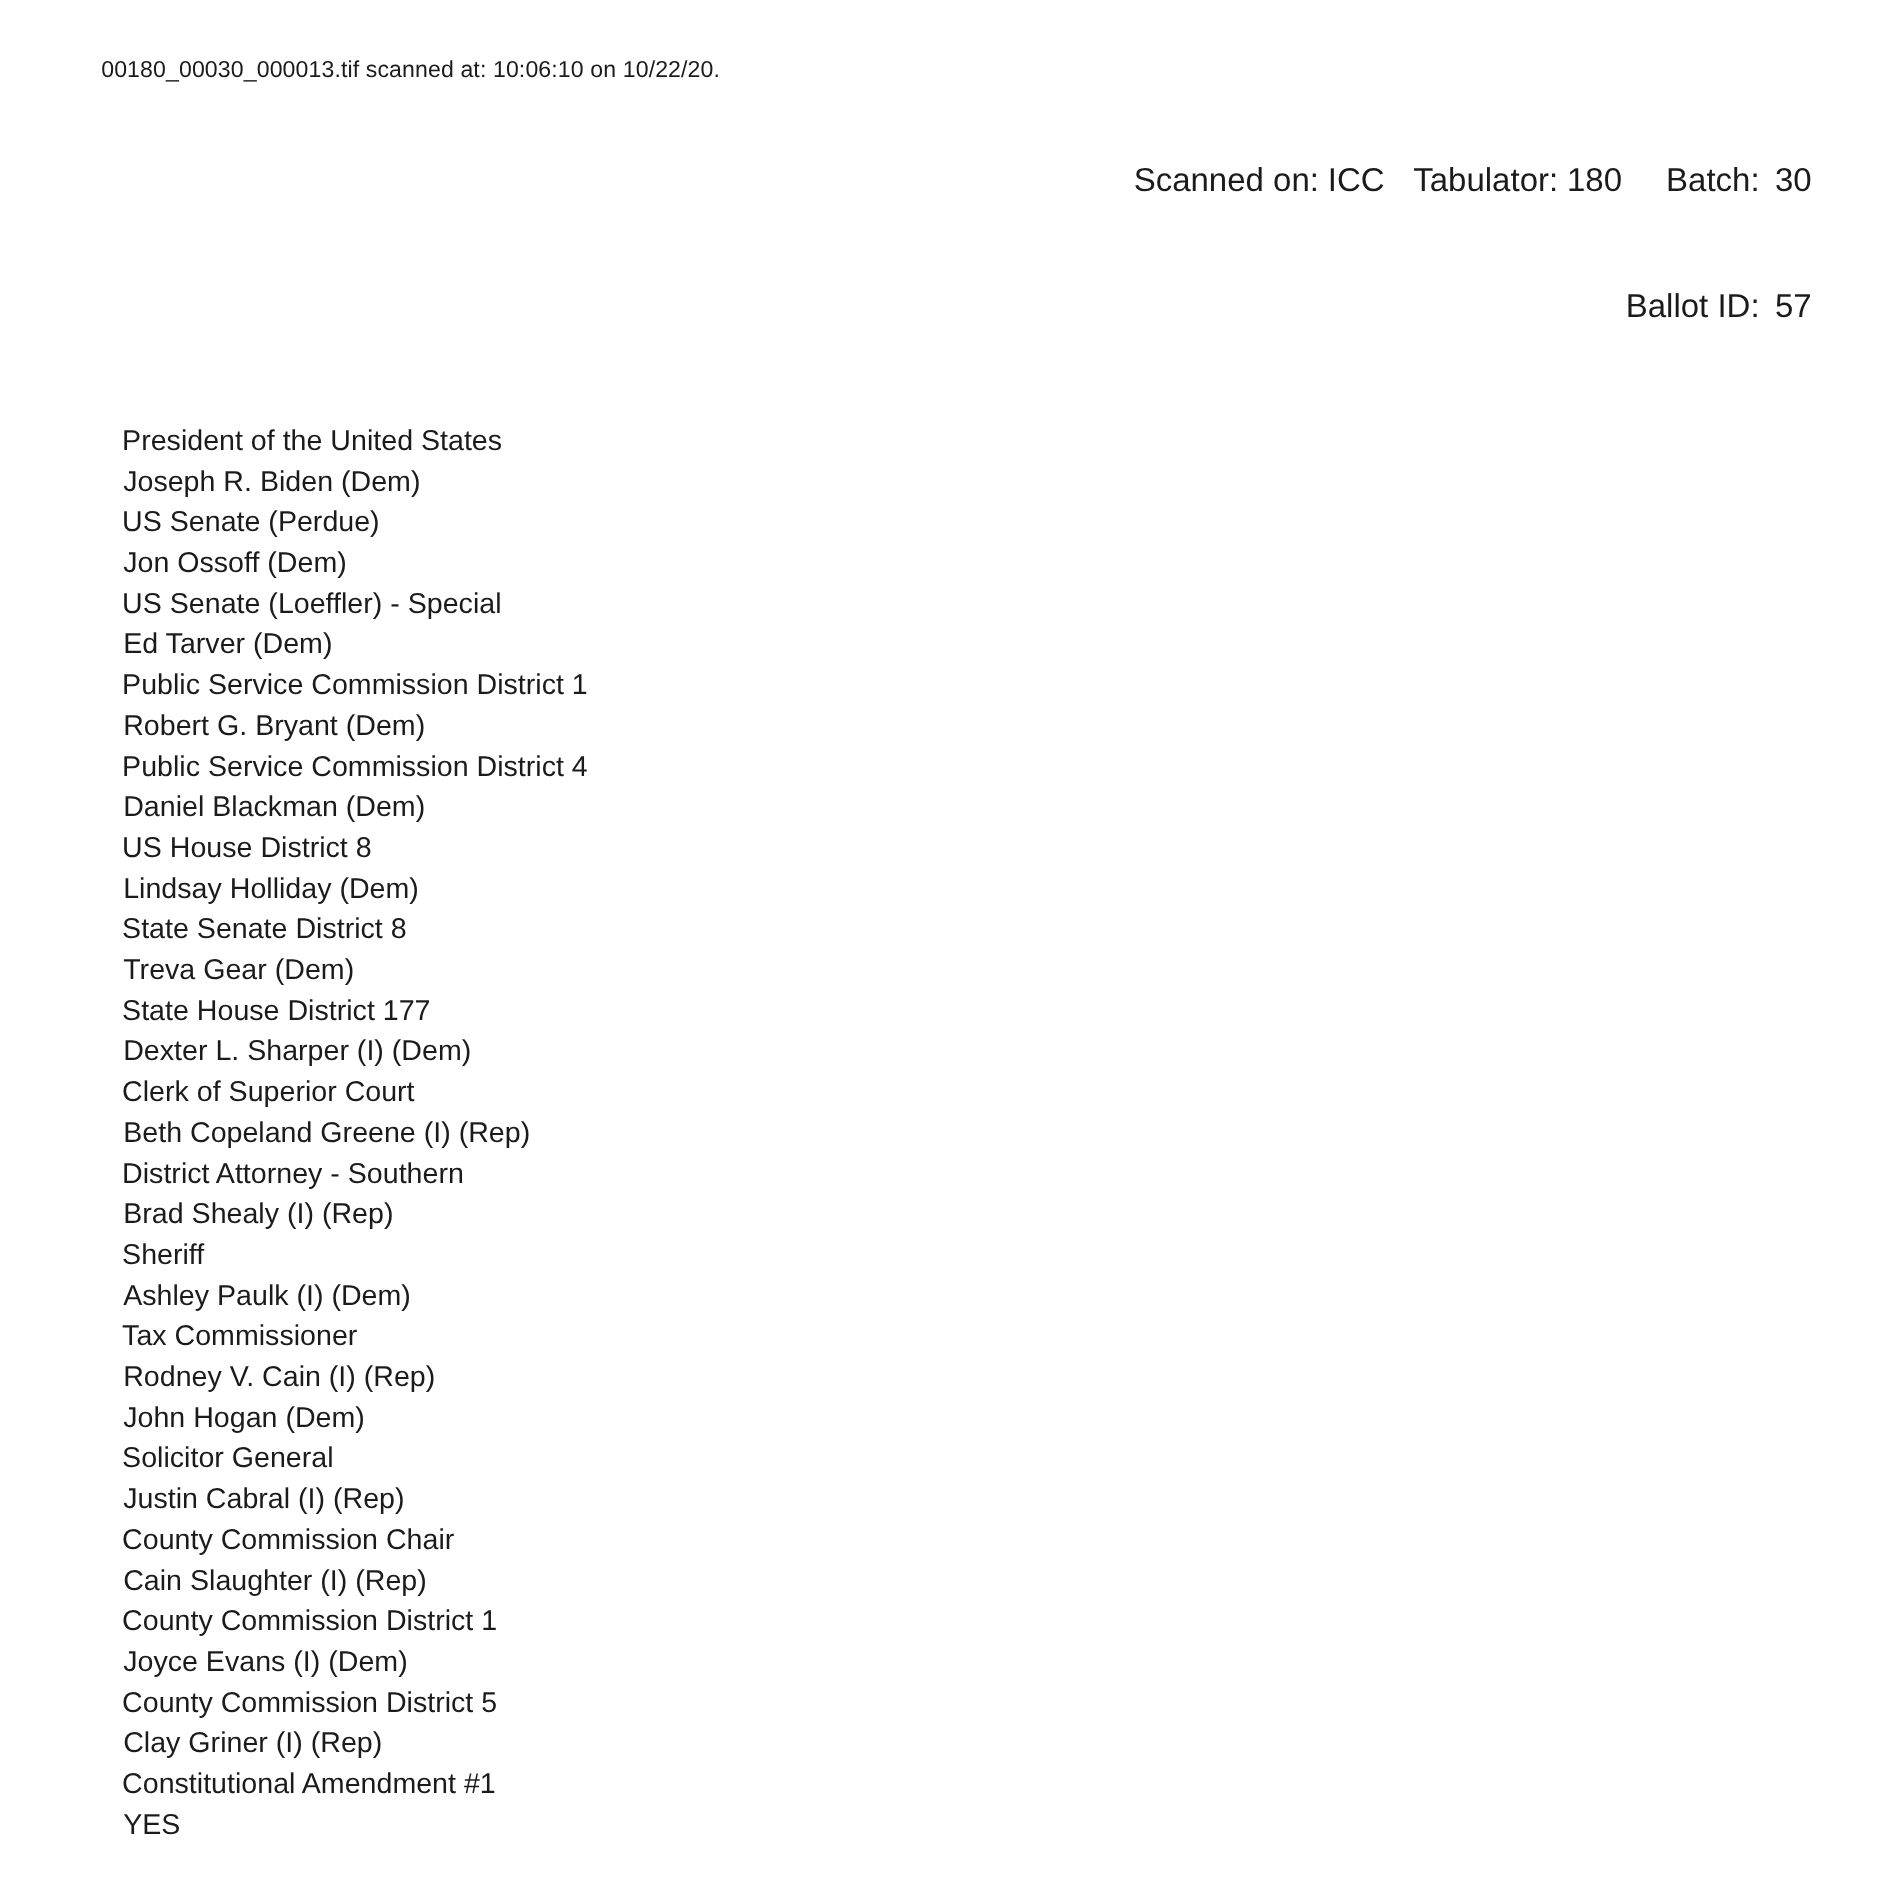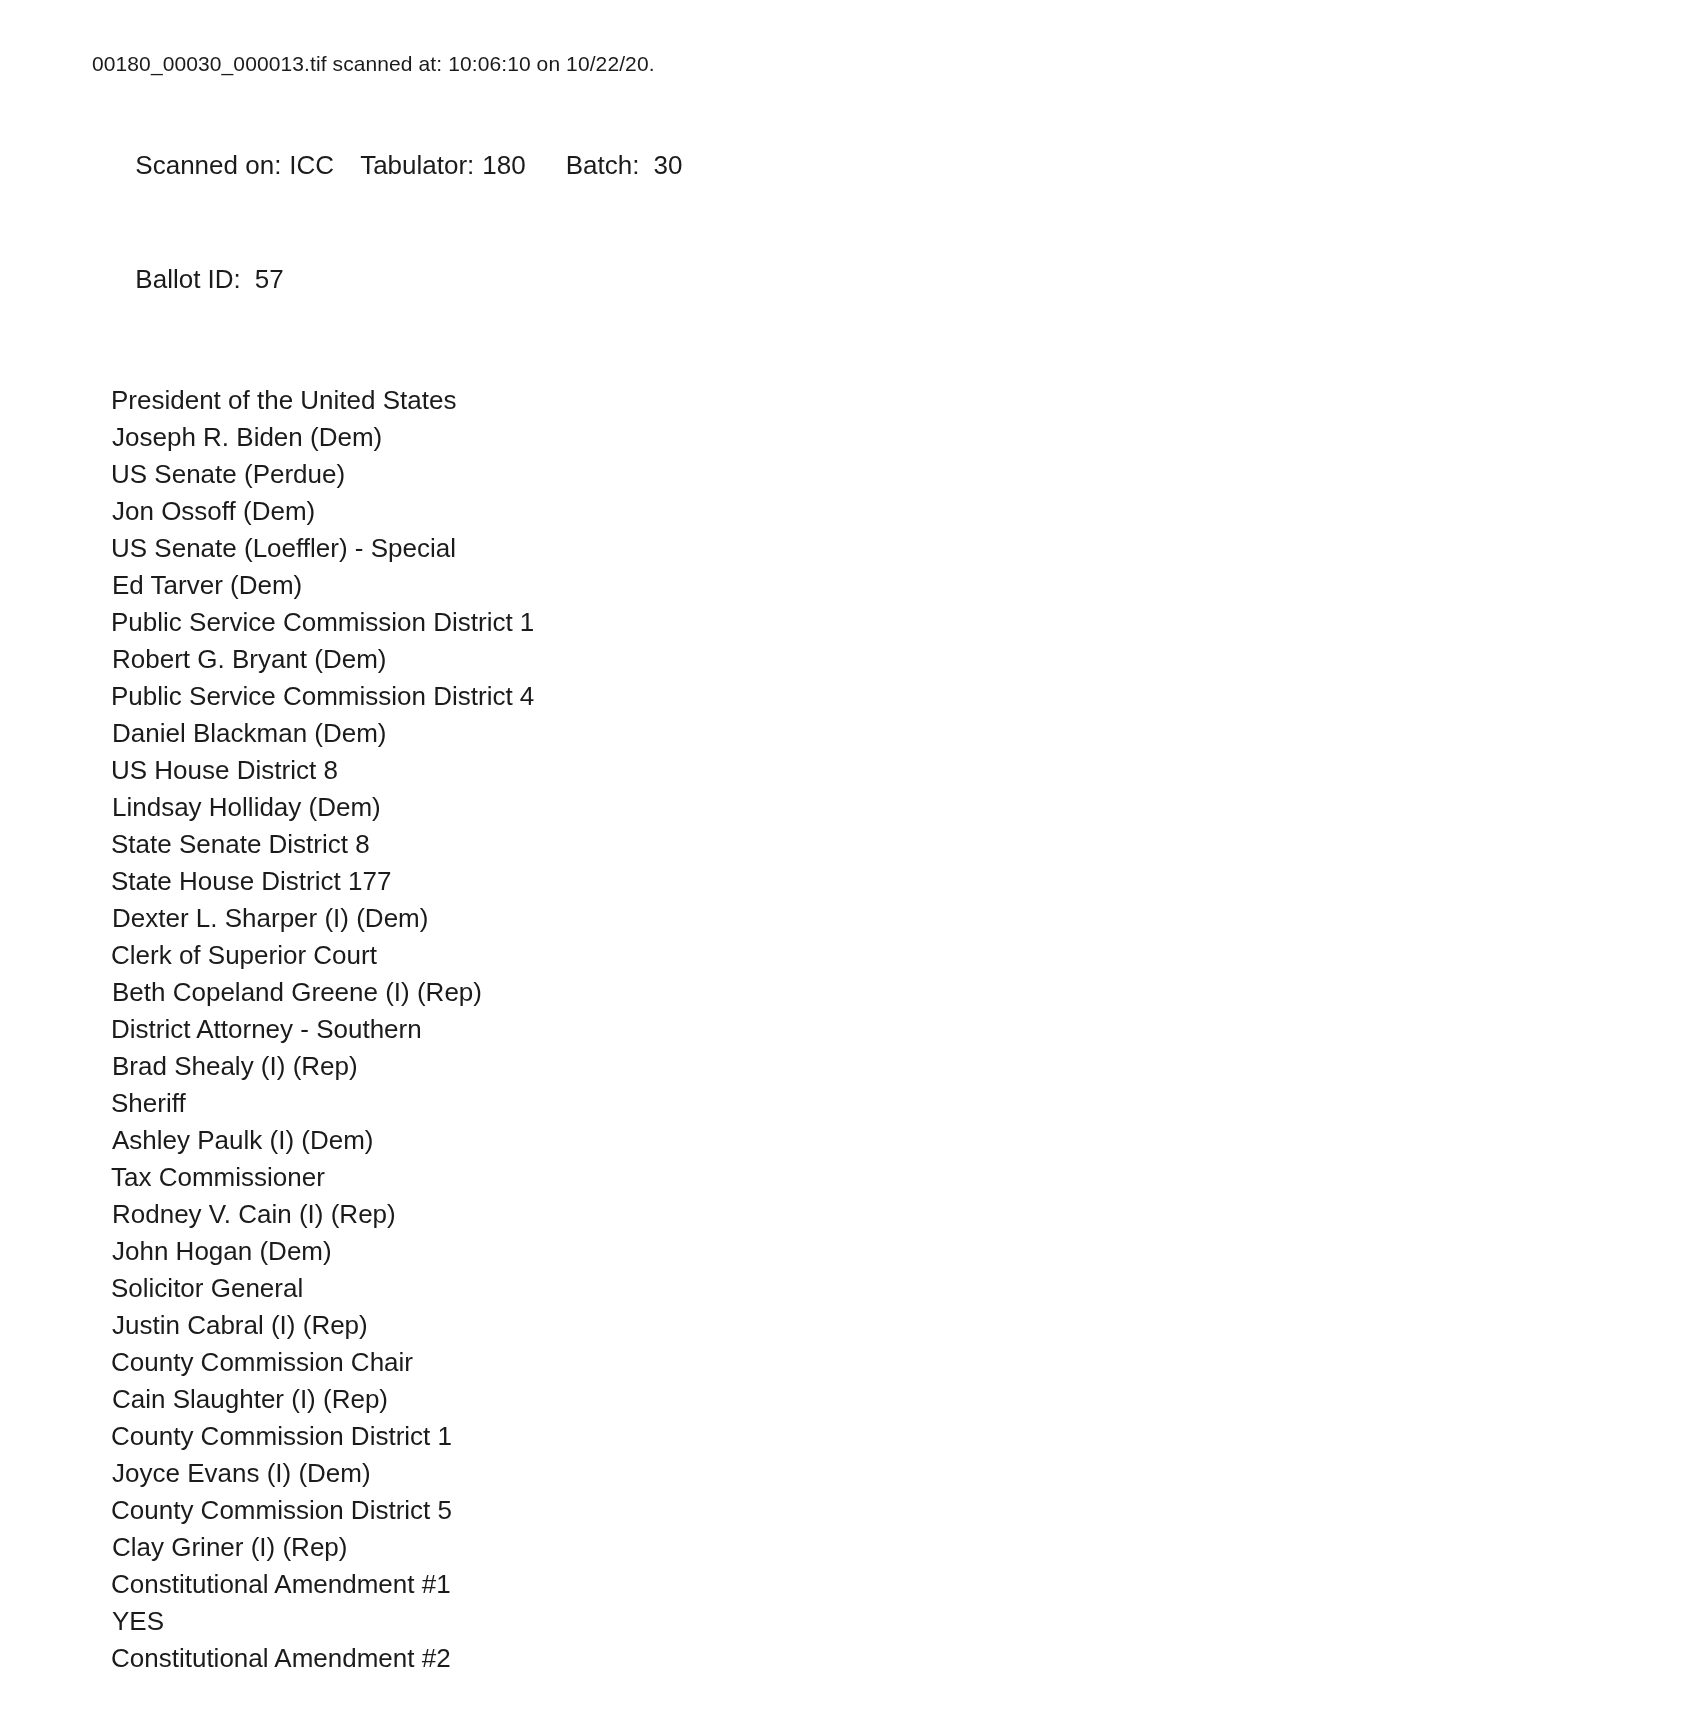--- a/index.html
+++ b/index.html
@@ -19,22 +19,23 @@
     overflow: hidden;
   }
   .scan-line {
     font-size: 21px;
     line-height: 28px;
     letter-spacing: 0.1px;
     white-space: pre;
   }
   .meta-block {
     margin-top: 30px;
-    font-size: 26px;
+    font-size: 30px;
     line-height: 38px;
+    text-align: right;
   }
   .meta-line {
     white-space: pre;
   }
   .pair { display: inline; }
   .pair .label { display: inline; }
   .pair .value { display: inline; margin-left: 8px; }
   .pair + .pair { margin-left: 26px; }
   .pair.wide-gap { margin-left: 40px; }
   .pair.wide-value .value { margin-left: 14px; }
@@ -94,20 +95,21 @@
       <div class="contest-selection">Daniel Blackman (Dem)</div>
     </div>
 
     <div class="contest-row">
       <div class="contest-office">US House District 8</div>
       <div class="contest-selection">Lindsay Holliday (Dem)</div>
     </div>
 
     <div class="contest-row">
       <div class="contest-office">State Senate District 8</div>
+      <div class="contest-selection">Treva Gear (Dem)</div>
     </div>
 
     <div class="contest-row">
       <div class="contest-office">State House District 177</div>
       <div class="contest-selection">Dexter L. Sharper (I) (Dem)</div>
     </div>
 
     <div class="contest-row">
       <div class="contest-office">Clerk of Superior Court</div>
       <div class="contest-selection">Beth Copeland Greene (I) (Rep)</div>

